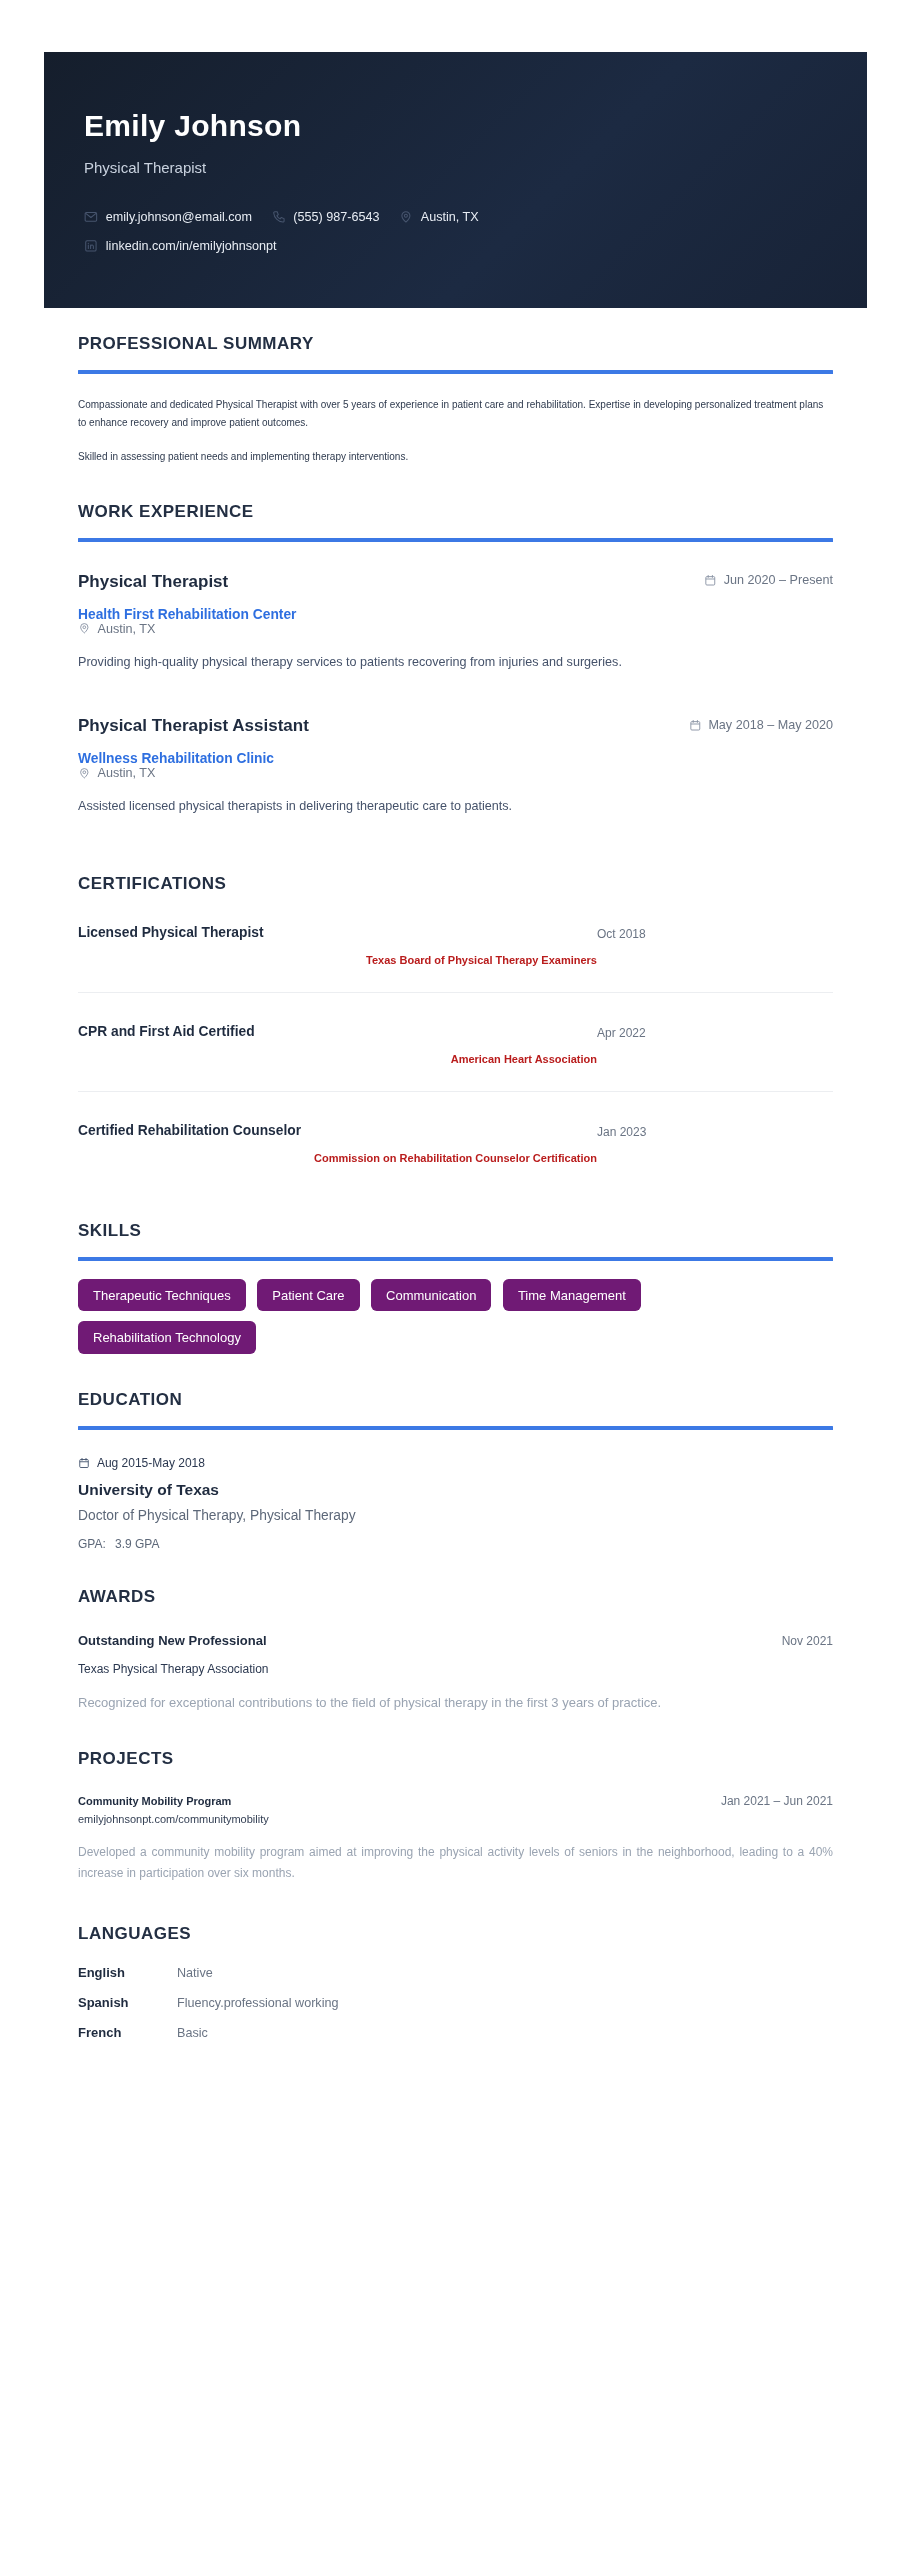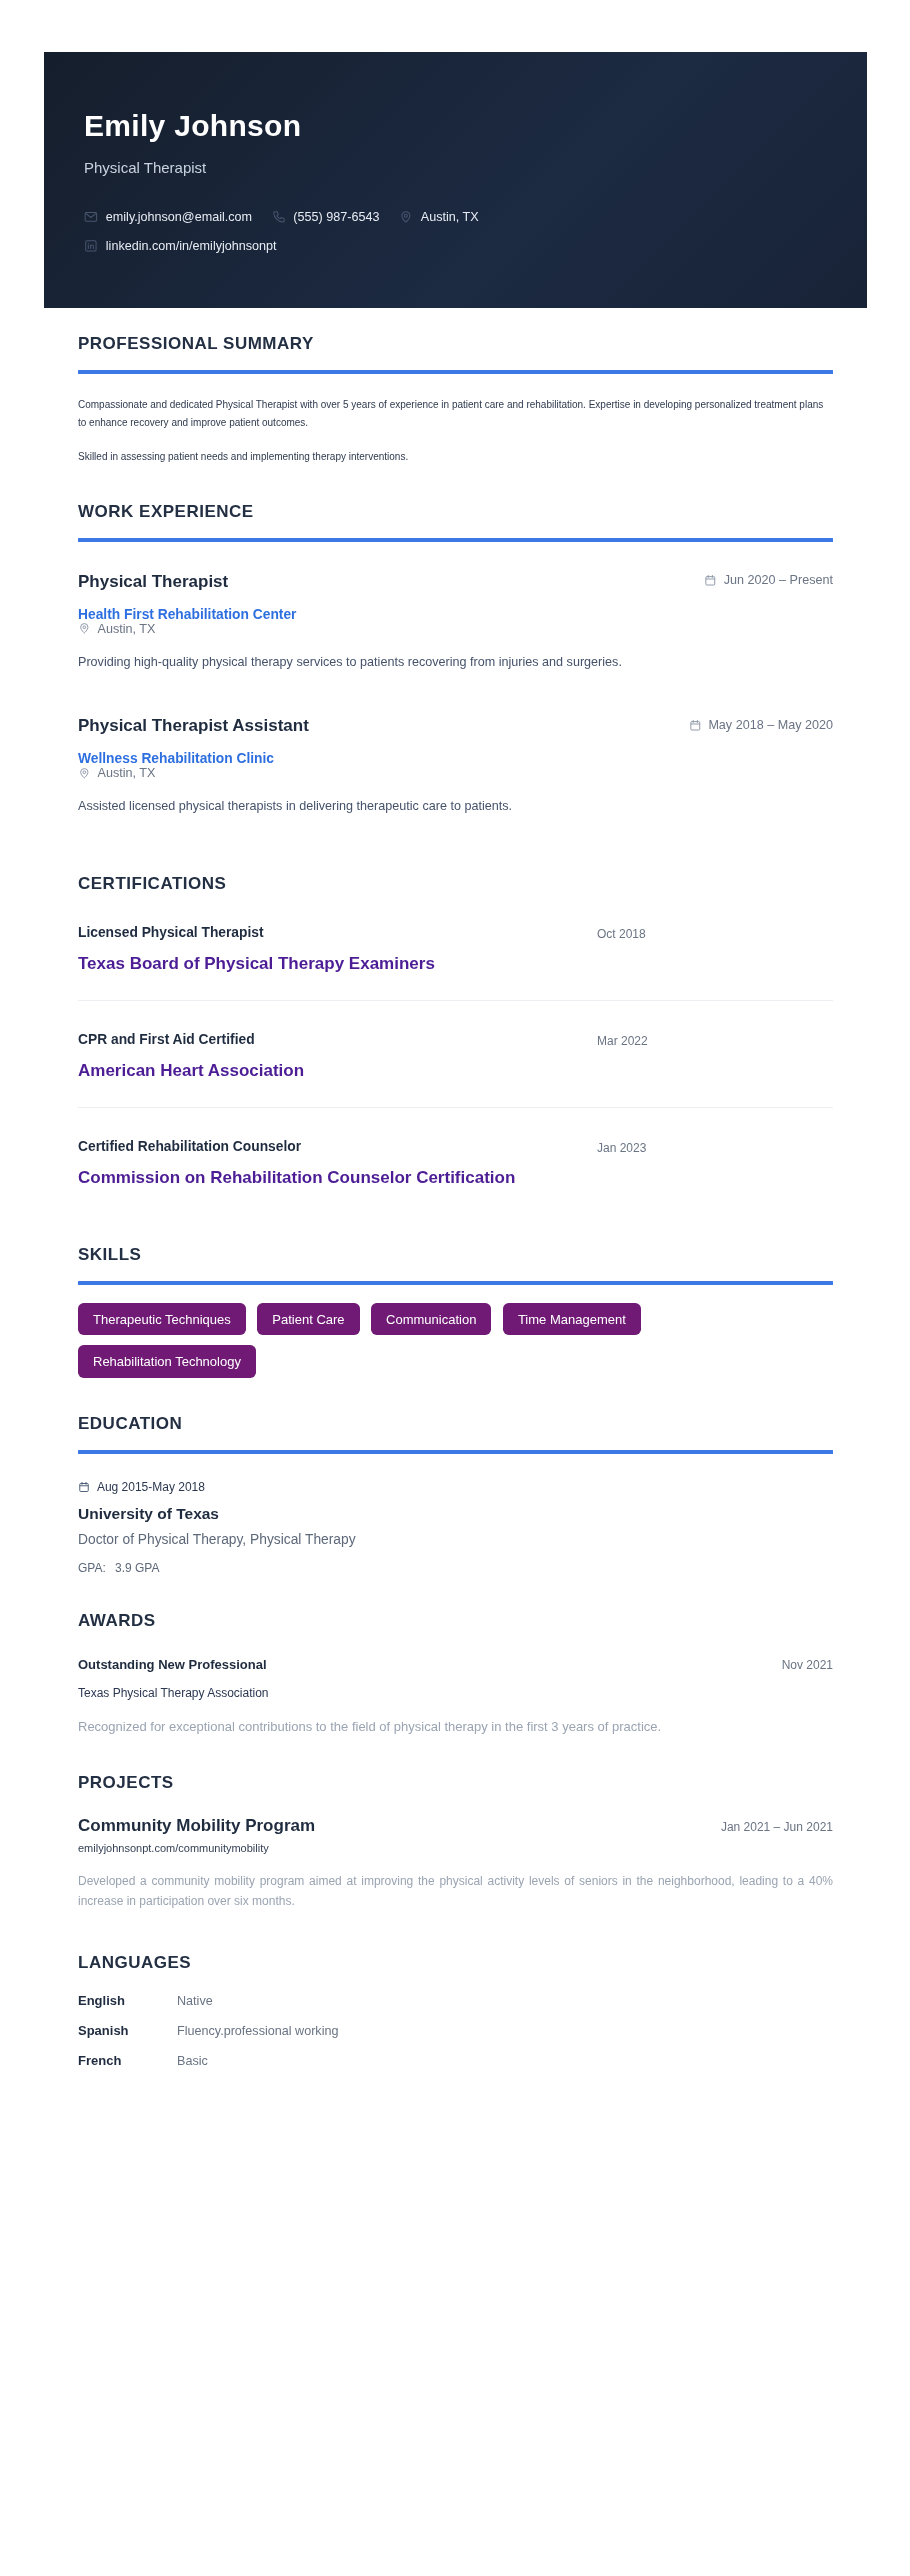--- a/index.html
+++ b/index.html
@@ -47,21 +47,21 @@
   .meta { display: flex; align-items: center; gap: 6.9px; font-size: 12.6px; color: #6a7484; }
   .meta .m-icon { width: 12.6px; height: 12.6px; color: #8b95a6; flex: none; }
   .company-row { margin-top: 15px; flex-direction: column; }
   .company-link { font-size: 13.8px; font-weight: 600; color: #2e6fe0; text-decoration: none; }
   .job-desc { margin-top: 16px; font-size: 12.6px; line-height: 1.65; color: #45526a; }
 
   .section-certs { margin-top: 57px; }
   .cert-item { display: flex; margin-top: 31px; }
   .cert-left { width: 519px; flex: none; }
   .cert-name { font-size: 13.8px; font-weight: 700; color: #1f2b3f; }
-  .cert-issuer { margin-top: 13.8px; font-size: 17px; font-weight: 700; color: #4c1d95; }
+  .cert-issuer { margin-top: 13.8px; font-size: 11px; font-weight: 700; color: #b91c1c; text-align: right; }
   .cert-date { font-size: 12px; color: #6a7484; padding-top: 1.7px; }
   .cert-divider { height: 1.1px; background: #eceef1; margin-top: 26px; }
 
   .section-skills { margin-top: 57px; }
   .chips { margin-top: 18.4px; display: flex; flex-wrap: wrap; gap: 10.3px 11.5px; max-width: 573px; }
   .chip {
     background: #701a75; color: #ffffff; font-size: 13px;
     padding: 8.6px 15px; border-radius: 5.7px; white-space: nowrap;
   }
 
@@ -74,21 +74,21 @@
   .edu-gpa { margin-top: 13.8px; font-size: 12px; color: #5d6879; display: flex; gap: 9.2px; }
 
   .section-awards { margin-top: 36px; }
   .award-item { margin-top: 25px; }
   .award-name { font-size: 13px; font-weight: 700; color: #1f2b3f; }
   .award-issuer { margin-top: 13.8px; font-size: 12px; font-weight: 500; color: #2b3850; }
   .award-desc { margin-top: 16px; font-size: 13px; line-height: 1.65; color: #9aa4b2; max-width: 688px; }
 
   .section-projects { margin-top: 36px; }
   .project-item { margin-top: 23px; }
-  .project-name { font-size: 17px; font-weight: 700; color: #1f2b3f; }
+  .project-name { font-size: 11px; font-weight: 700; color: #1f2b3f; }
   .project-url { margin-top: 5.7px; font-size: 11px; color: #323e53; }
   .project-desc { margin-top: 17px; font-size: 12px; line-height: 1.7; color: #9aa4b2;
                   text-align: justify; hyphens: auto; -webkit-hyphens: auto; }
 
   .section-languages { margin-top: 41px; padding-bottom: 344px; }
   .lang-rows { margin-top: 20.6px; }
   .lang-row { display: flex; align-items: baseline; }
   .lang-row + .lang-row { margin-top: 15px; }
   .lang-name { width: 99px; flex: none; font-size: 13px; font-weight: 600; color: #1f2b3f; }
   .lang-level { font-size: 12.6px; color: #6a7484; }
@@ -230,21 +230,21 @@
         </div>
         <div class="cert-date">Oct 2018</div>
       </div>
       <div class="cert-divider"></div>
 
       <div class="cert-item">
         <div class="cert-left">
           <div class="cert-name">CPR and First Aid Certified</div>
           <div class="cert-issuer">American Heart Association</div>
         </div>
-        <div class="cert-date">Mar 2022</div>
+        <div class="cert-date">Apr 2022</div>
       </div>
       <div class="cert-divider"></div>
 
       <div class="cert-item">
         <div class="cert-left">
           <div class="cert-name">Certified Rehabilitation Counselor</div>
           <div class="cert-issuer">Commission on Rehabilitation Counselor Certification</div>
         </div>
         <div class="cert-date">Jan 2023</div>
       </div>

